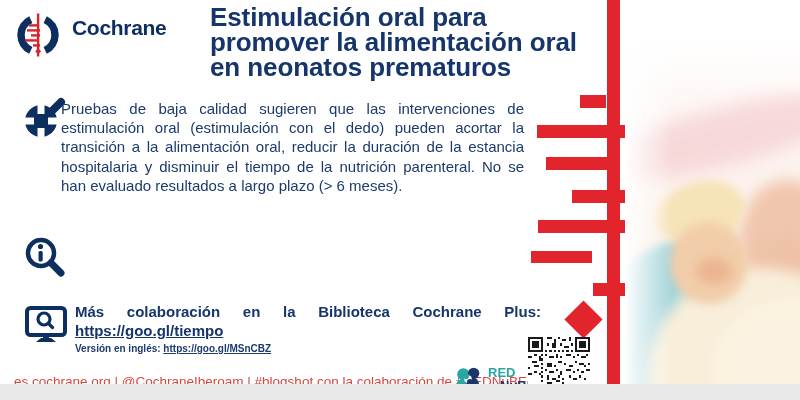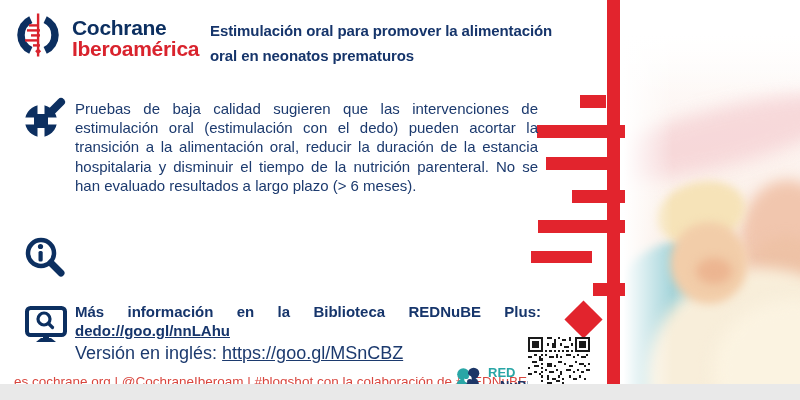--- a/index.html
+++ b/index.html
@@ -37,35 +37,35 @@
   .fp-b4{left:572px;top:190px;width:53px;height:13px;}
   .fp-b5{left:538px;top:220px;width:87px;height:13px;}
   .fp-b6{left:531px;top:251px;width:61px;height:12px;}
   .fp-b7{left:593px;top:283px;width:32px;height:13px;}
   .fp-diamond{left:570px;top:306px;width:27px;height:27px;transform:rotate(45deg);}
   
   .logo{position:absolute;left:14px;top:11px;width:48px;height:48px;z-index:3;}
   .brand{position:absolute;left:72px;top:17px;z-index:3;line-height:21px;}
   .brand .name{font-size:21px;font-weight:bold;color:#0c2f60;letter-spacing:-0.3px;}
   .brand .region{font-size:21px;font-weight:bold;color:#d9232d;letter-spacing:-0.3px;}
-  .title{position:absolute;left:210px;top:18px;width:372px;z-index:3;
-    font-size:15px;font-weight:bold;color:#16356b;line-height:25px;letter-spacing:-0.1px;}
+  .title{position:absolute;left:210px;top:5px;width:372px;z-index:3;
+    font-size:26px;font-weight:bold;color:#16356b;line-height:25px;letter-spacing:-0.1px;}
   
   .sec-icon{position:absolute;z-index:3;}
   .i1{left:22px;top:97px;width:44px;height:44px;}
   .i2{left:23px;top:235px;width:42px;height:42px;}
   .i3{left:23px;top:302px;width:46px;height:46px;}
-  .body-text{position:absolute;left:75px;z-index:3;color:#1c3a6e;
+  .body-text{position:absolute;left:61px;z-index:3;color:#1c3a6e;
     font-size:15px;line-height:19.2px;text-align:justify;margin:0;}
   .p1{top:99px;width:463px;}
   .p2{top:238px;width:463px;}
   .p3-wrap{position:absolute;left:75px;top:303px;width:466px;z-index:3;color:#16356b;}
   .p3{font-size:15px;line-height:18.5px;font-weight:bold;text-align:justify;margin:0;}
   .p3 .link{text-decoration:underline;white-space:nowrap;color:#16356b;}
-  .p-en{margin:3px 0 0 0;font-size:18px;color:#1c3a6e;font-weight:normal;}
+  .p-en{margin:3px 0 0 0;font-size:10px;color:#1c3a6e;font-weight:bold;}
   .p-en .link{text-decoration:underline;color:#1c3a6e;}
   
   .footer-text{position:absolute;left:14px;top:374px;z-index:3;
     font-size:13.5px;color:#d8463e;}
   .rednube{position:absolute;left:452px;top:363px;z-index:3;display:flex;align-items:center;gap:4px;}
   .rednube .txt{font-size:13px;font-weight:bold;line-height:13px;}
   .rednube .l1{color:#29a6a6;}
   .rednube .l2{color:#1c3667;margin-left:12px;}
   .qr{position:absolute;left:528px;top:337px;width:62px;height:62px;z-index:3;background:#fff;}
 </style>
@@ -104,21 +104,20 @@
     <rect x="22.9" y="2.5" width="2.4" height="43" fill="#d9232d"></rect>
     <rect x="15" y="13.2" width="9" height="2.4" fill="#d9232d"></rect>
     <rect x="13" y="18.2" width="13" height="2.4" fill="#d9232d"></rect>
     <rect x="17" y="23.2" width="9" height="2.4" fill="#d9232d"></rect>
     <rect x="11" y="28.2" width="12" height="2.4" fill="#d9232d"></rect>
     <rect x="19" y="33.2" width="7" height="2.4" fill="#d9232d"></rect>
     <path d="M24.1 37.2 l3 3 -3 3 -3 -3 Z" fill="#d9232d"></path>
   </svg>
   <div class="brand">
     <div class="name">Cochrane</div>
-    <div class="region">Iberoamérica</div>
   </div>
 
   <div class="title">Estimulación oral para promover la alimentación oral en neonatos prematuros</div>
 
   <svg class="sec-icon i1" viewBox="0 0 44 44">
     <circle cx="19" cy="24" r="16" fill="#0c2f60"></circle>
     <path d="M30 14 L39 5" stroke="#0c2f60" stroke-width="8" stroke-linecap="round"></path>
     <rect x="15.5" y="8" width="7" height="9" fill="#fff"></rect>
     <rect x="15.5" y="31" width="7" height="9" fill="#fff"></rect>
     <rect x="3" y="20.5" width="9" height="7" fill="#fff"></rect>
@@ -135,22 +134,22 @@
 
   <svg class="sec-icon i3" viewBox="0 0 46 46">
     <rect x="4" y="6" width="38" height="27" rx="3.5" fill="none" stroke="#0c2f60" stroke-width="4"></rect>
     <circle cx="21" cy="17" r="6" fill="none" stroke="#0c2f60" stroke-width="3.2"></circle>
     <path d="M25.5 21.5 L29.5 25.5" stroke="#0c2f60" stroke-width="3.2" stroke-linecap="round"></path>
     <rect x="20" y="33" width="6" height="5" fill="#0c2f60"></rect>
     <path d="M13 40 L33 40 L28 36 L18 36 Z" fill="#0c2f60"></path>
   </svg>
   <div class="p3-wrap">
     <p class="p3">
-      <span>Más información en la Biblioteca REDNuBE Plus:</span>
-      <span class="link">dedo://goo.gl/nnLAhu</span>
+      <span>Más colaboración en la Biblioteca Cochrane Plus:</span>
+      <span class="link">https://goo.gl/tiempo</span>
     </p>
     <p class="p-en">
       <span>Versión en inglés: </span>
       <span class="link">https://goo.gl/MSnCBZ</span>
     </p>
   </div>
 
   <div class="footer-text">es.cochrane.org | @CochraneIberoam | #blogshot con la colaboración de #REDNuBE</div>
 
   <div class="rednube">

